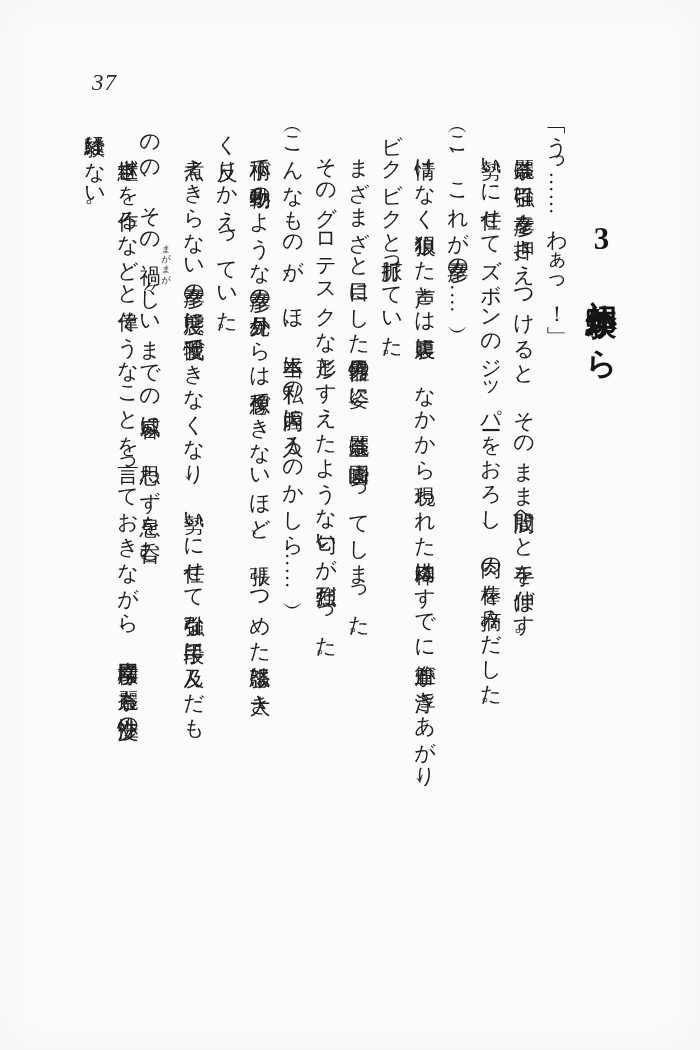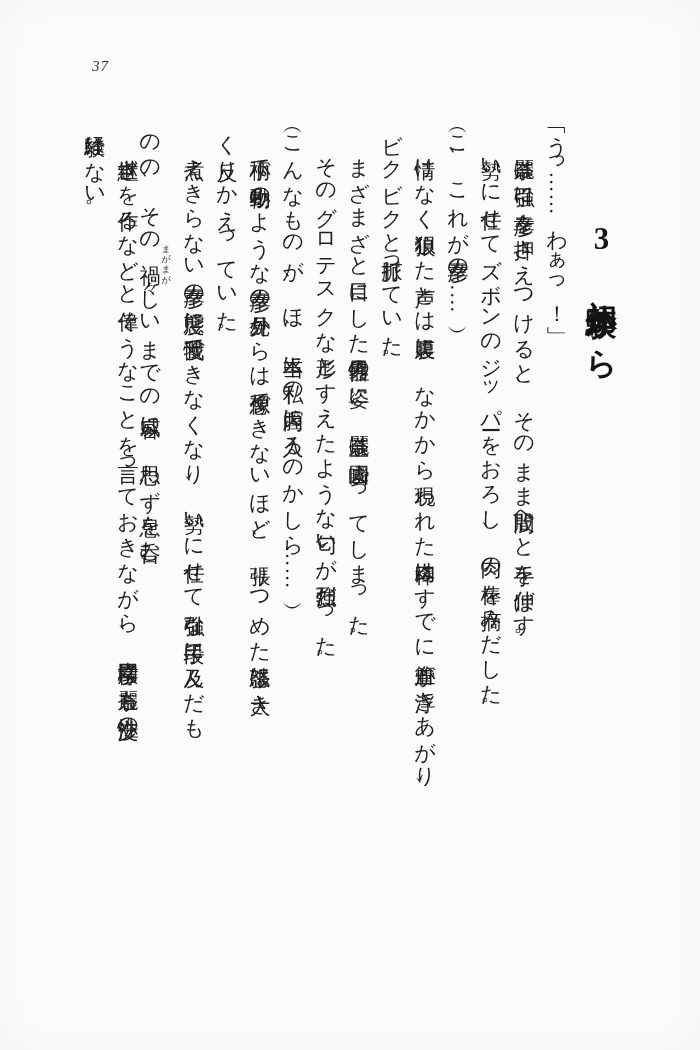--- a/index.html
+++ b/index.html
@@ -13,22 +13,22 @@
     height: 1050px;
     background: #fbfbf9;
     overflow: hidden;
     font-family: "Liberation Serif", "DejaVu Serif", serif;
     color: #1f1f1f;
     box-shadow: inset 0 0 40px rgba(0,0,0,0.03);
   }
   .page-number {
     position: absolute;
     left: 92px;
-    top: 58px;
-    font-size: 15px;
+    top: 70px;
+    font-size: 23px;
     font-style: italic;
     color: #2b2b2b;
     letter-spacing: 1px;
   }
   .heading {
     position: absolute;
     left: 580px;
     top: 221px;
     writing-mode: vertical-rl;
     text-orientation: upright;

